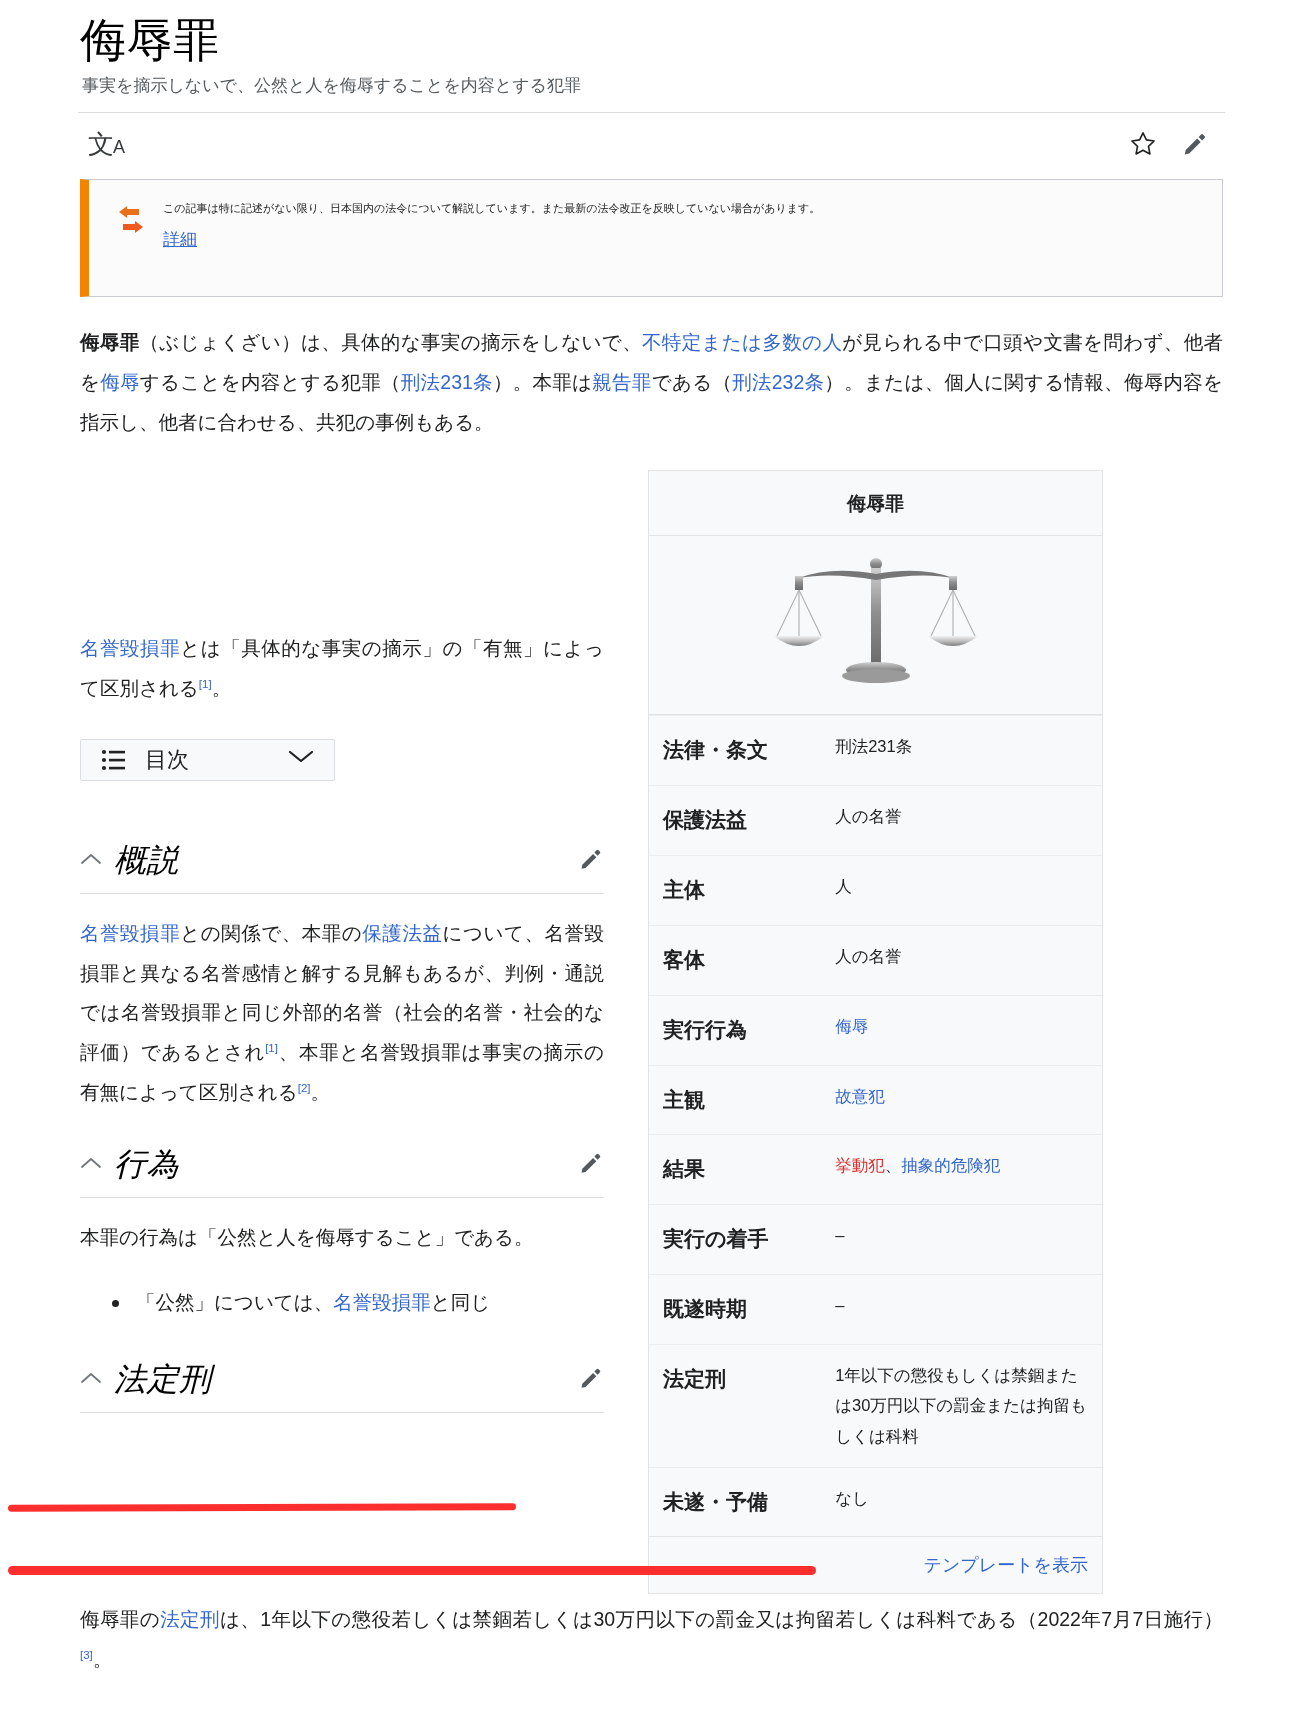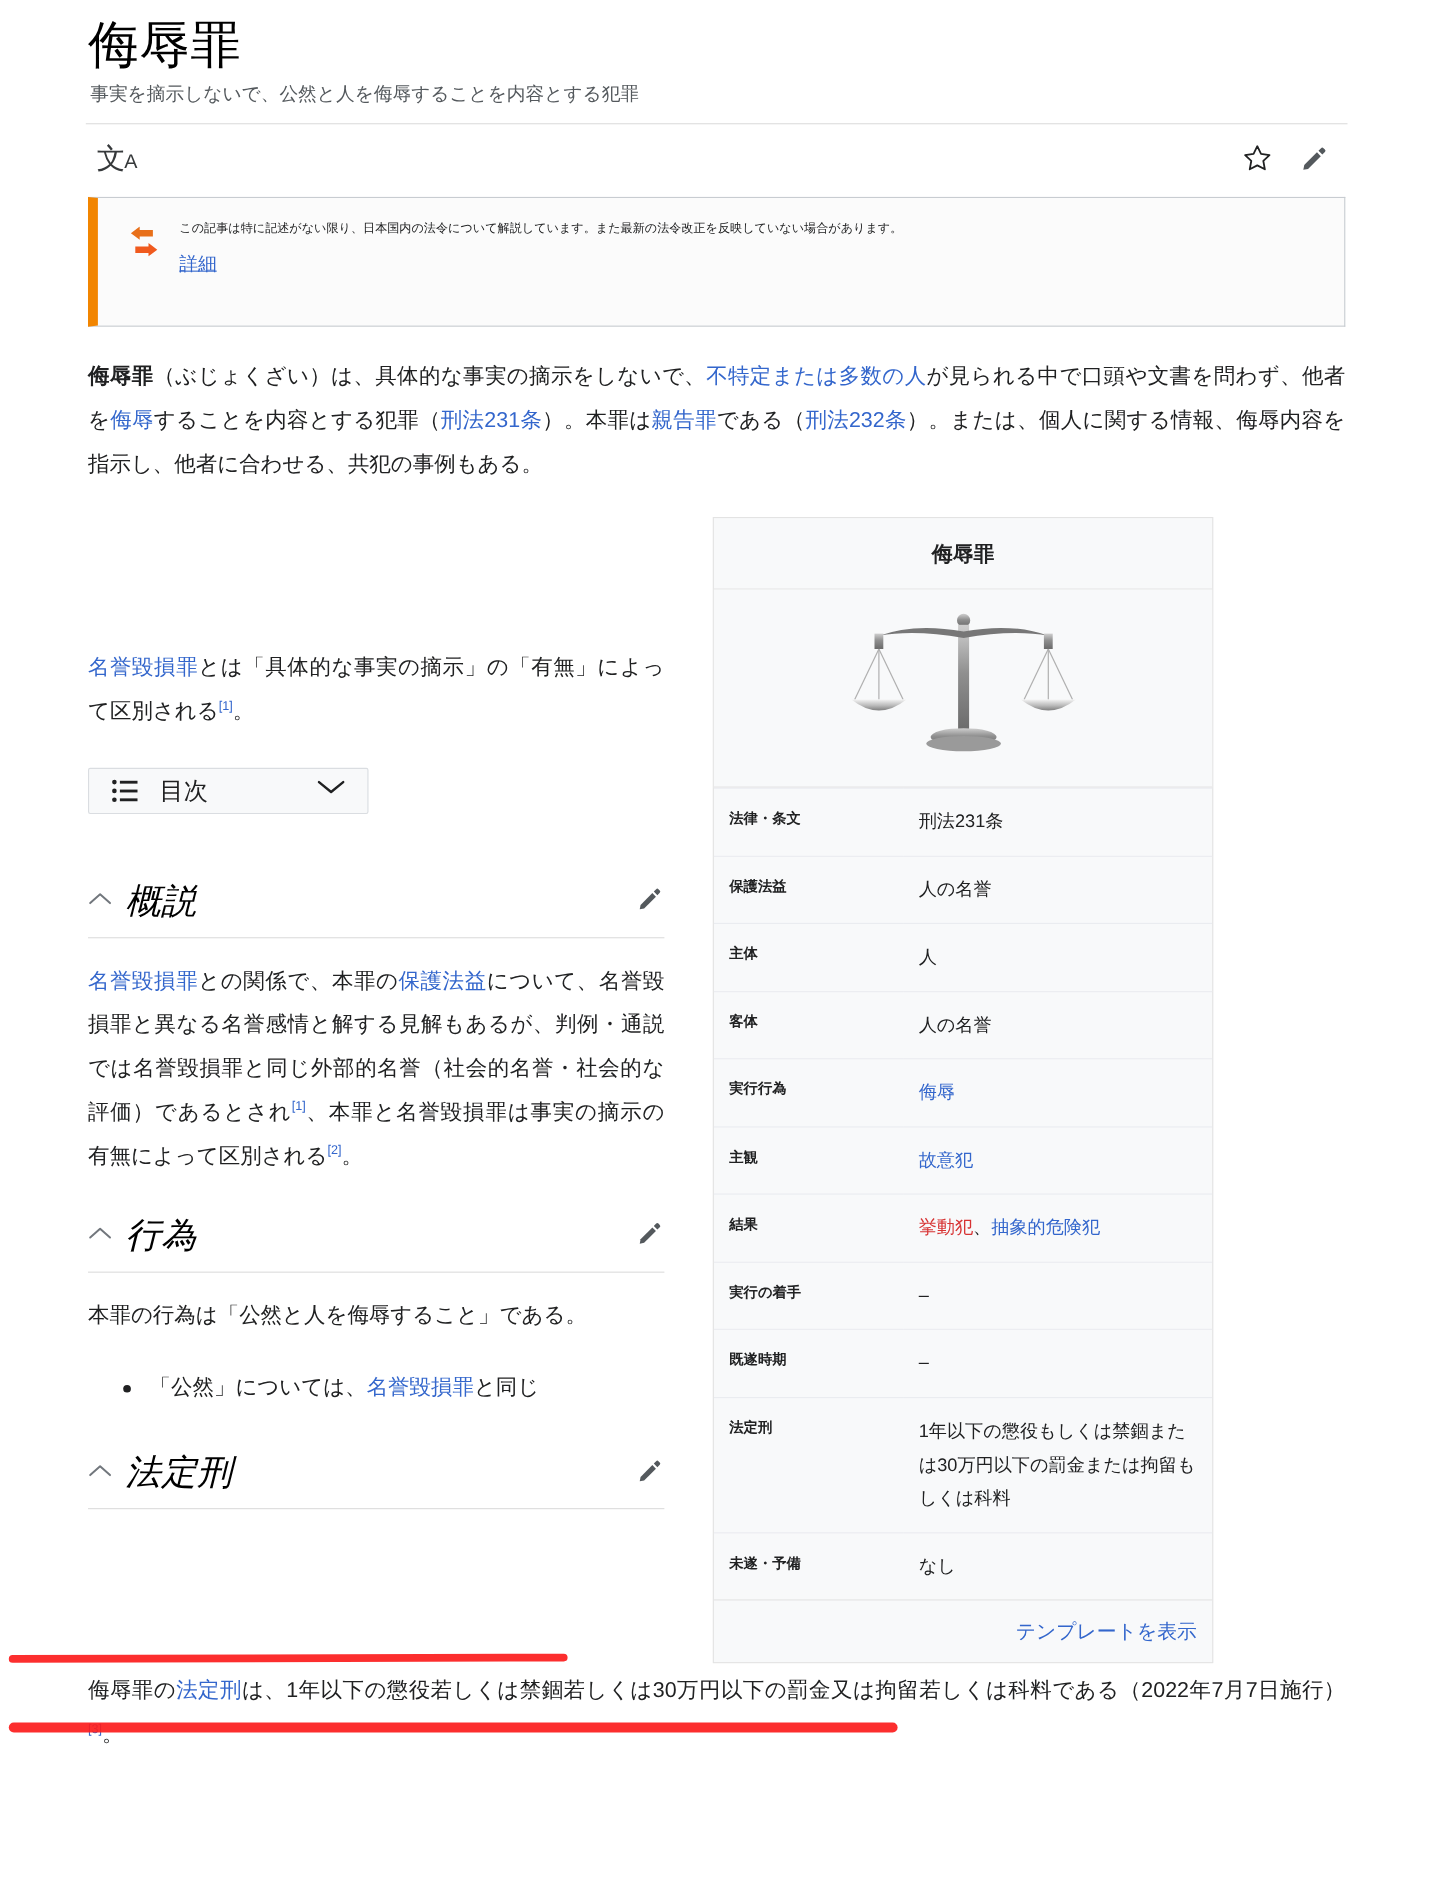--- a/index.html
+++ b/index.html
@@ -196,21 +196,21 @@
   .infobox td {
     padding: 15px 14px;
     border-top: 1px solid #eaecf0;
     vertical-align: top;
     line-height: 1.85;
   }
   .infobox td.k {
     font-weight: 700;
     width: 38%;
     color: #202122;
-    font-size: 13px;
+    font-size: 21px;
   }
   .infobox td.v { color: #202122; font-size: 16.5px; }
   .infobox-footer {
     border-top: 1px solid #e3e3e3;
     text-align: right;
     padding: 16px 14px;
     font-size: 18px;
   }
   .infobox-footer a { color: #3366cc; text-decoration: none; }
 

